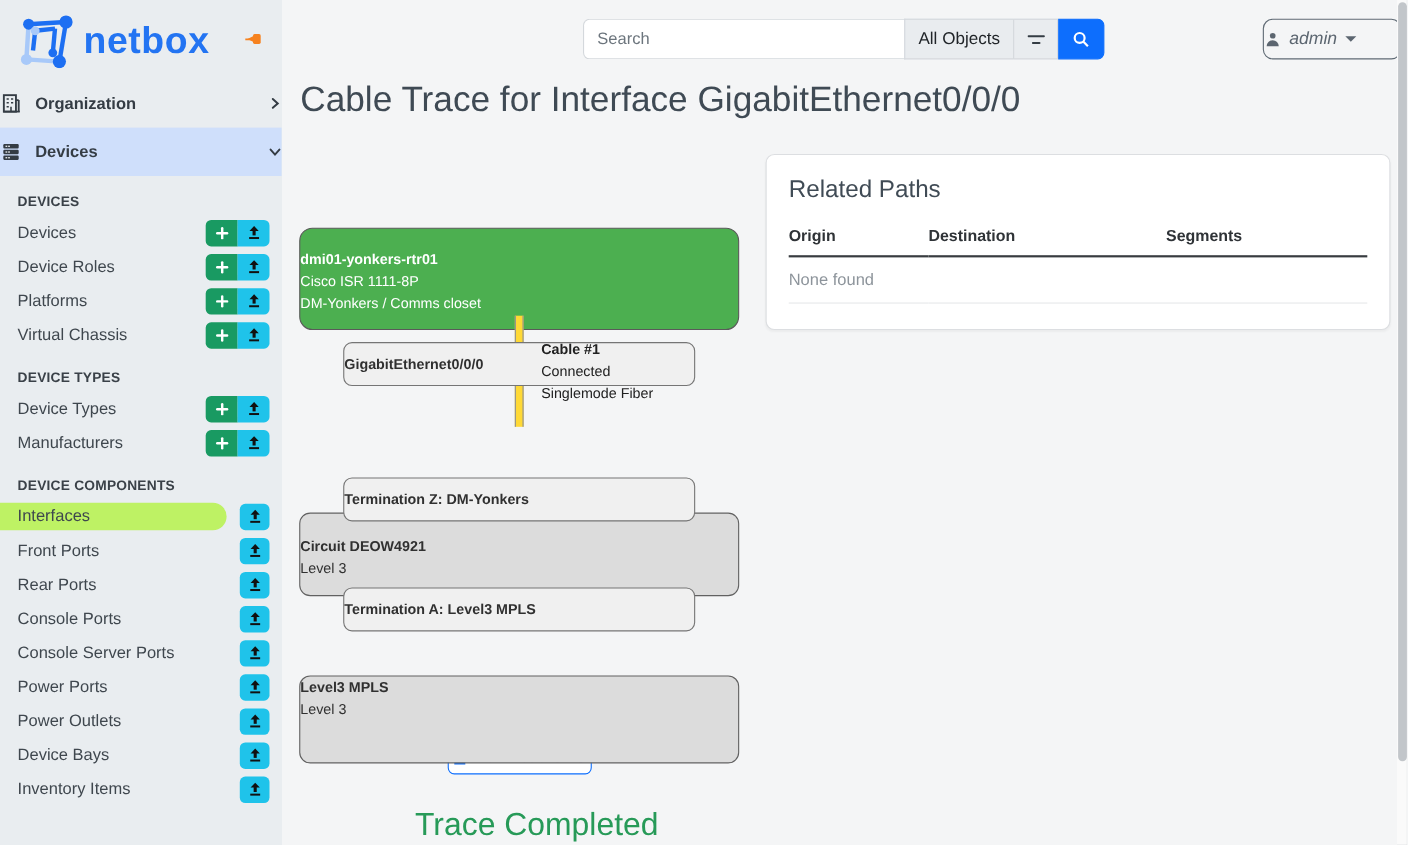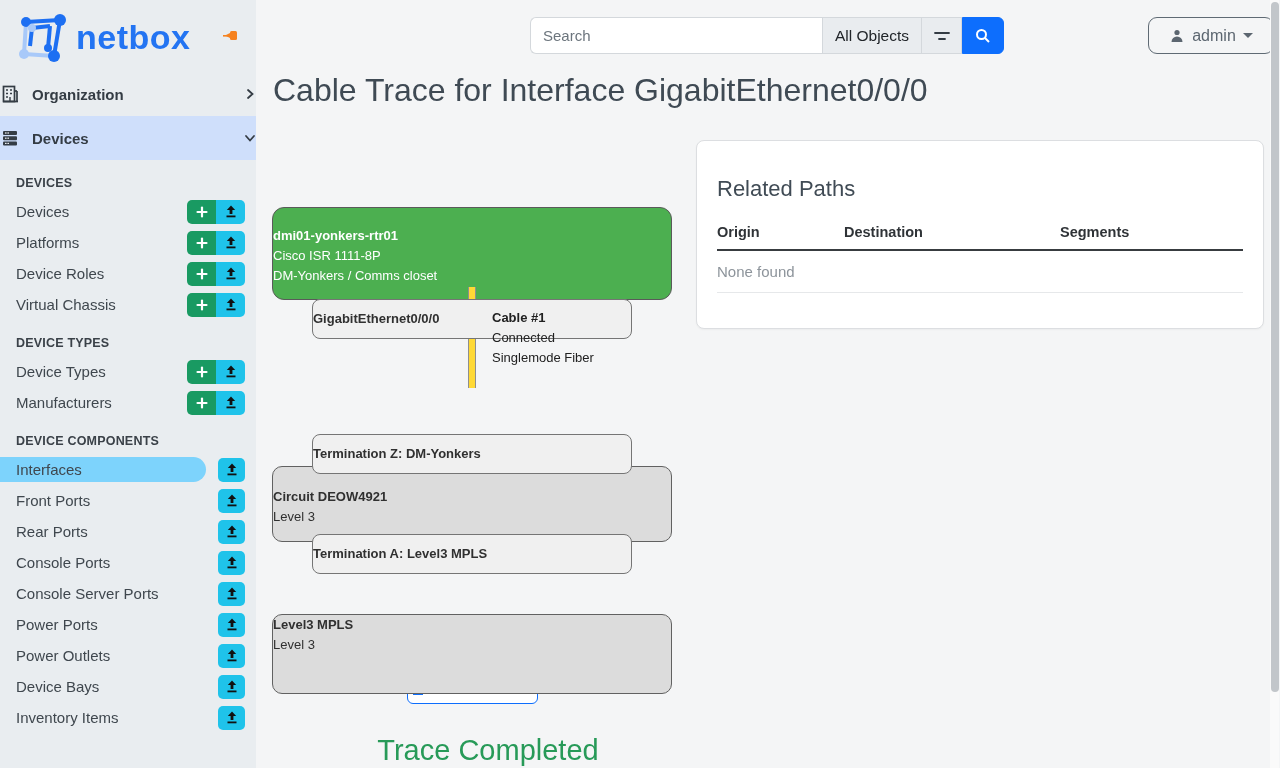--- a/index.html
+++ b/index.html
@@ -15,64 +15,64 @@
 
   .top-nav-item { display:flex; align-items:center; padding:11px 0; height:44px; cursor:pointer; }
   .top-nav-item.active { background:#cfdffb; }
   .top-nav-item .nav-ico { width:20px; height:20px; margin-right:12px; flex:0 0 auto; }
   .top-nav-item .nav-lbl { font-size:15px; font-weight:bold; color:#343c44; }
   .top-nav-item .chev { margin-left:auto; }
 
   .section-header { font-size:12.5px; font-weight:bold; color:#3a4148; padding:16px 16px 6px 16px; letter-spacing:0.2px; }
   .side-row { display:flex; align-items:center; height:31px; padding-right:11px; }
   .row-label { flex:1; font-size:15px; color:#3f474e; padding:4px 0 4px 16px; cursor:pointer; }
-  .row-label.active { background:#7dd3fc; border-radius:0 16px 16px 0; margin-right:12px; }
+  .row-label.active { background:#bef264; border-radius:0 16px 16px 0; margin-right:12px; }
   .btn-pair { display:flex; flex:0 0 auto; }
   .btn-sq { width:29px; height:24px; border:none; display:flex; align-items:center; justify-content:center; cursor:pointer; padding:0; }
   .btn-add { background:#199a62; border-radius:5px 0 0 5px; }
   .btn-import { background:#1fc3ea; border-radius:0 5px 5px 0; }
   .btn-import.solo { border-radius:5px; width:27px; }
 
   
   .main { position:absolute; left:256px; top:0; width:1024px; height:768px; }
 
   .search-group { position:absolute; left:274px; top:17px; height:37px; display:flex; }
   .search-input { width:292px; height:37px; border:1px solid #d4d8dc; border-right:none; border-radius:6px 0 0 6px; padding:0 12px; font-size:15px; color:#444; background:#fff; outline:none; }
   .search-input::placeholder { color:#6c757d; }
   .search-scope { width:99px; height:37px; background:#e9ecef; border:1px solid #d4d8dc; border-right:none; display:flex; align-items:center; justify-content:center; font-size:15.5px; color:#212529; cursor:pointer; }
   .search-filter { width:41px; height:37px; background:#e9ecef; border:1px solid #d4d8dc; display:flex; align-items:center; justify-content:center; cursor:pointer; }
   .search-btn { width:42px; height:37px; background:#0d6efd; border:1px solid #0d6efd; border-radius:0 6px 6px 0; display:flex; align-items:center; justify-content:center; cursor:pointer; }
 
-  .user-menu { position:absolute; left:892px; top:17px; width:126px; height:37px; border:1px solid #5f6a74; border-radius:9px; background:transparent; display:flex; align-items:center; justify-content:center; gap:7px; cursor:pointer; color:#5c6670; font-size:16px; }
+  .user-menu { position:absolute; left:892px; top:17px; width:126px; height:37px; border:1px solid #5f6a74; border-radius:9px; background:transparent; display:flex; align-items:center; gap:7px; cursor:pointer; color:#5c6670; font-size:16px;font-style:italic; }
   .caret-down { width:0; height:0; border-left:5px solid transparent; border-right:5px solid transparent; border-top:5px solid #5c6670; display:inline-block; }
 
   .page-title { position:absolute; left:17px; top:72px; font-size:32px; font-weight:normal; color:#3f4a54; white-space:nowrap; }
 
   
   .trace { position:absolute; left:16px; top:160px; width:400px; }
   .tbox { position:absolute; font-size:13px; color:#303030;margin-top:47px; }
   .box-device { left:0; top:0; width:400px; height:93px; background:#4caf50; border:1px solid #5a5a5a; border-radius:12px; color:#fff; padding-top:18px; line-height:20px; z-index:1; }
   .box-device .b-name { font-weight:bold; }
   .box-light { left:40px; width:320px; height:40px; background:#f0f0f0; border:1px solid #757575; border-radius:8px; line-height:38px; font-weight:bold; z-index:2; }
-  .box-iface { top:92px; }
+  .box-iface { top:104px; }
   .box-termz { top:227px; }
   .box-terma { top:327px; }
   .box-wide { left:0; width:400px; background:#dcdcdc; border:1px solid #616161; border-radius:10px; z-index:1; line-height:20px; }
   .box-circuit { top:259px; height:76px; padding-top:20px; }
   .box-provider { top:407px; height:80px; }
   .b-bold { font-weight:bold; }
   .cable-line { position:absolute; left:196px; top:127px; width:8px; height:101px; background:#ffd935; border-left:1px solid #8f8f8f; border-right:1px solid #8f8f8f; z-index:1; }
   .cable-label { position:absolute; left:220px; top:148px; text-align:left; font-size:13px; color:#212121; line-height:20px; z-index:2; }
   .cable-label .c1 { font-weight:bold; }
   .dash-line { position:absolute; left:197px; top:368px; width:6px; height:40px; background:repeating-linear-gradient(to bottom,#c3ccd3 0 5px,transparent 5px 10px); z-index:0; }
   .dl-btn { position:absolute; left:135px; top:513px; width:131px; height:31px; background:#fff; border:1px solid #0d6efd; border-radius:6px; color:#a21caf; font-size:15px; display:flex; align-items:center; justify-content:center; gap:7px; cursor:pointer; }
   .trace-status { position:absolute; left:16px; top:574px; width:400px; text-align:center; font-size:29px; color:#279a58; }
 
   
-  .card { position:absolute; left:440px; top:140px; width:568px; min-height:160px; background:#fff; border:1px solid #dcdee1; border-radius:8px; padding:35px 20px; box-shadow:0 1px 2px rgba(0,0,0,0.04); }
+  .card { position:absolute; left:440px; top:140px; width:568px; min-height:160px; background:#fff; border:1px solid #dcdee1; border-radius:8px; padding:18px 20px; box-shadow:0 1px 2px rgba(0,0,0,0.04); }
   .card-title { font-size:22px; color:#404b55; font-weight:normal; }
   .rp-table { width:100%; border-collapse:collapse; margin-top:16px; }
   .rp-table th { text-align:left; font-size:14.5px; color:#2f3337; padding:6px 8px 9px 0; border-bottom:2px solid #383c40; }
   .rp-table th:nth-child(1){ width:127px; } .rp-table th:nth-child(2){ width:216px; }
   .rp-table td { font-size:15px; color:#8d949b; padding:12px 0; border-bottom:1px solid #e6e8ea; }
 
   
   .scrollbar { position:fixed; right:1px; top:0; width:9px; height:768px; background:#fafafa; }
   .scroll-thumb { position:absolute; right:0.5px; top:2px; width:8px; height:690px; background:#c2c6ca; border-radius:5px; }
 
@@ -178,39 +178,39 @@
       <button class="btn-sq btn-import">
           <svg width="12" height="13" viewBox="0 0 12 13">
             <polygon points="6,0.5 10.2,5 1.8,5" fill="#111"></polygon>
             <rect x="4.6" y="4.5" width="2.8" height="4.5" fill="#111"></rect>
             <rect x="1.5" y="10.5" width="9" height="1.8" fill="#111"></rect>
           </svg>
         </button>
     </span>
   </div>
   <div class="side-row">
+    <span class="row-label">Device Roles</span>
+    <span class="btn-pair">
+      <button class="btn-sq btn-add">
+          <svg width="12" height="12" viewBox="0 0 12 12" stroke="#fff" stroke-width="2.2" stroke-linecap="round">
+            <line x1="6" y1="1.5" x2="6" y2="10.5"></line>
+            <line x1="1.5" y1="6" x2="10.5" y2="6"></line>
+          </svg>
+        </button>
+      <button class="btn-sq btn-import">
+          <svg width="12" height="13" viewBox="0 0 12 13">
+            <polygon points="6,0.5 10.2,5 1.8,5" fill="#111"></polygon>
+            <rect x="4.6" y="4.5" width="2.8" height="4.5" fill="#111"></rect>
+            <rect x="1.5" y="10.5" width="9" height="1.8" fill="#111"></rect>
+          </svg>
+        </button>
+    </span>
+  </div>
+  <div class="side-row">
     <span class="row-label">Platforms</span>
-    <span class="btn-pair">
-      <button class="btn-sq btn-add">
-          <svg width="12" height="12" viewBox="0 0 12 12" stroke="#fff" stroke-width="2.2" stroke-linecap="round">
-            <line x1="6" y1="1.5" x2="6" y2="10.5"></line>
-            <line x1="1.5" y1="6" x2="10.5" y2="6"></line>
-          </svg>
-        </button>
-      <button class="btn-sq btn-import">
-          <svg width="12" height="13" viewBox="0 0 12 13">
-            <polygon points="6,0.5 10.2,5 1.8,5" fill="#111"></polygon>
-            <rect x="4.6" y="4.5" width="2.8" height="4.5" fill="#111"></rect>
-            <rect x="1.5" y="10.5" width="9" height="1.8" fill="#111"></rect>
-          </svg>
-        </button>
-    </span>
-  </div>
-  <div class="side-row">
-    <span class="row-label">Device Roles</span>
     <span class="btn-pair">
       <button class="btn-sq btn-add">
           <svg width="12" height="12" viewBox="0 0 12 12" stroke="#fff" stroke-width="2.2" stroke-linecap="round">
             <line x1="6" y1="1.5" x2="6" y2="10.5"></line>
             <line x1="1.5" y1="6" x2="10.5" y2="6"></line>
           </svg>
         </button>
       <button class="btn-sq btn-import">
           <svg width="12" height="13" viewBox="0 0 12 13">
             <polygon points="6,0.5 10.2,5 1.8,5" fill="#111"></polygon>

